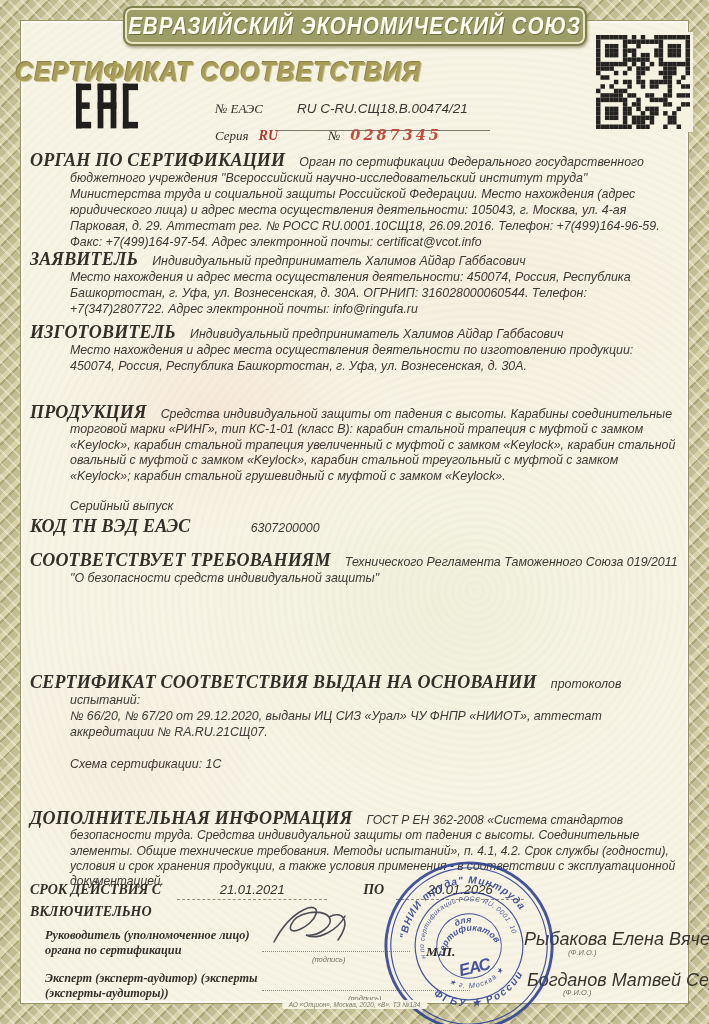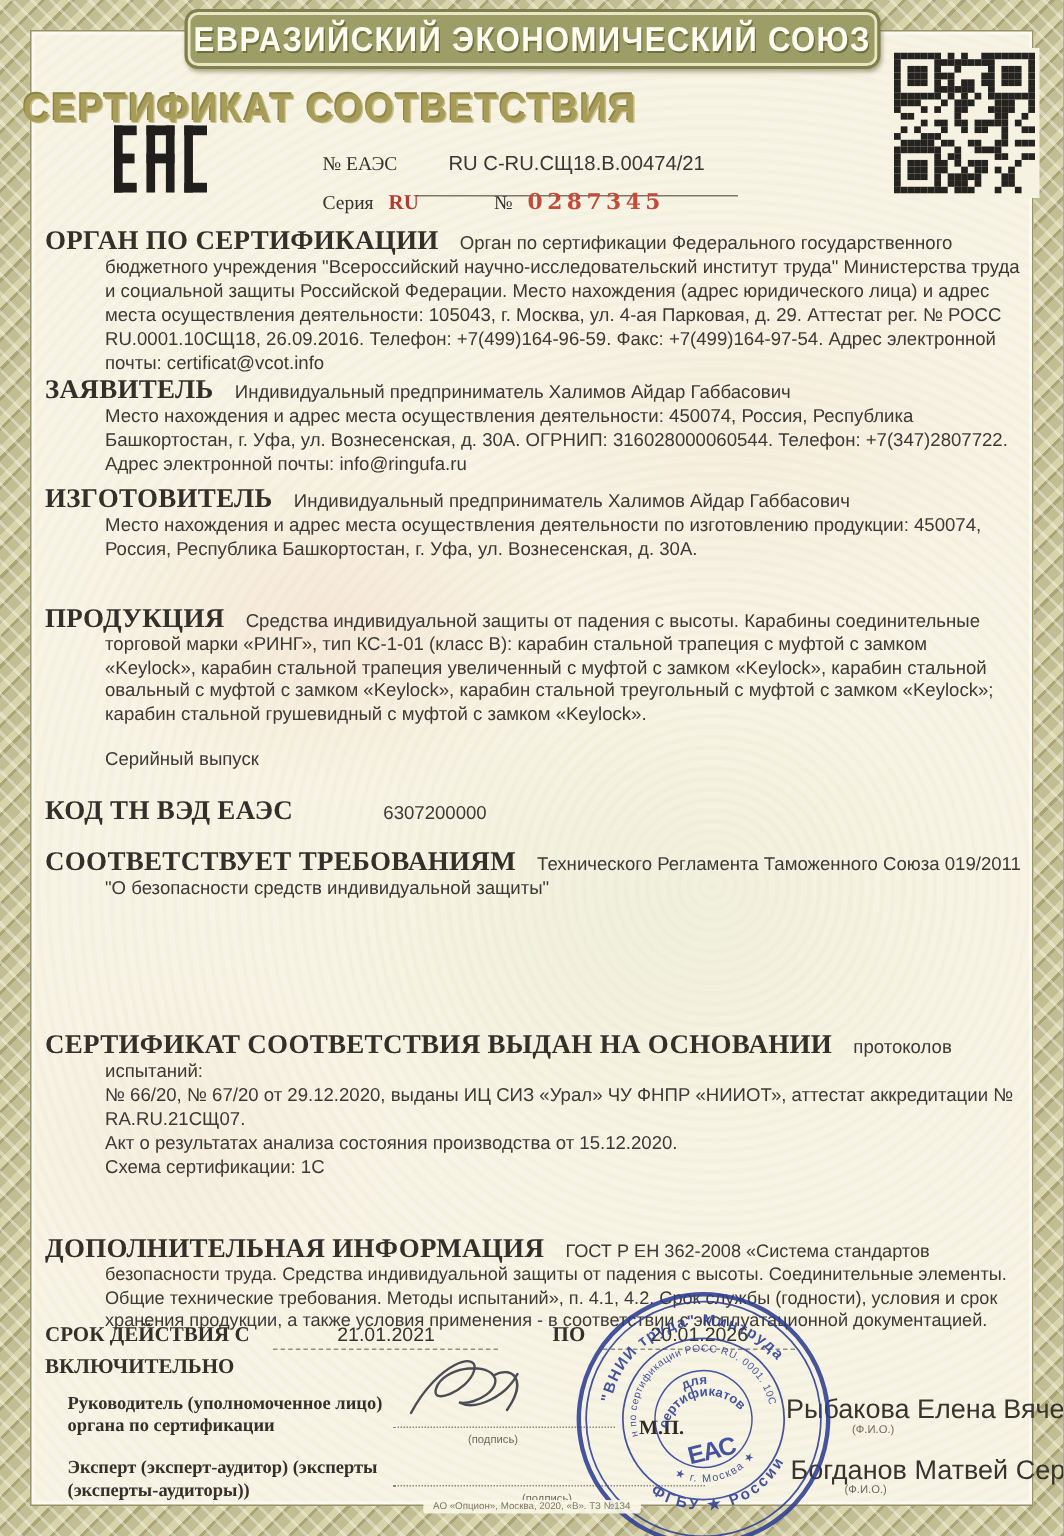--- a/index.html
+++ b/index.html
@@ -3,20 +3,21 @@
 <meta charset="utf-8">
 <style>
   * { margin:0; padding:0; box-sizing:border-box; }
   html,body { background:#888; }
   .page {
     position:relative; width:709px; height:1024px; margin:0 auto; overflow:hidden;
     font-family:"Liberation Sans", sans-serif;
     background:
       repeating-linear-gradient(45deg, rgba(255,255,255,.35) 0 2px, rgba(255,255,255,0) 2px 9px),
       repeating-linear-gradient(-45deg, #aaa477 0 2px, #d8d3ab 2px 7px, #c2bd93 7px 14px);
+    font-style: italic;
   }
   .inner {
     position:absolute; inset:20px; z-index:1;
     background:
       radial-gradient(240px 170px at 30% 40%, rgba(242,200,182,.28), transparent 70%),
       radial-gradient(280px 210px at 72% 28%, rgba(240,212,194,.20), transparent 70%),
       radial-gradient(340px 240px at 62% 60%, rgba(222,230,196,.30), transparent 72%),
       radial-gradient(200px 160px at 15% 75%, rgba(236,210,196,.18), transparent 70%),
       repeating-radial-gradient(circle at 68% 58%, rgba(170,180,140,.05) 0 3px, transparent 3px 7px),
       #f8f4e5;
@@ -57,21 +58,21 @@
   .content { position:absolute; left:30px; right:28px; top:150px; z-index:2;
              font-size:12.4px; line-height:16px; color:#3c3934; }
   .sec { padding-left:40px; }
   .sec .h { margin-left:-40px; font-family:"Liberation Serif", serif; font-weight:bold;
             font-size:18px; color:#33302a; letter-spacing:.2px; }
   .sec .h::after { content:"\00a0\00a0\00a0"; }
   .s-org { margin-top:2px; }
   .s-app { margin-top:1px; }
   .s-man { margin-top:7px; }
   .s-prod { margin-top:31px; line-height:15.4px; }
-  .s-tnved { margin-top:17px; }
+  .s-tnved { margin-top:3px; }
   .s-tnved .v { margin-left:46px; }
   .s-comp { margin-top:16px; }
   .s-basis { margin-top:88px; }
   .s-add { margin-top:39px; line-height:15.4px; font-size:12.1px; }
   
   .validity { position:absolute; left:30px; top:882px; z-index:2; color:#33302a;
               font-family:"Liberation Serif", serif; font-weight:bold; font-size:14px; }
   .validity .date { font-family:"Liberation Sans", sans-serif; font-weight:normal;
                     font-size:13px; color:#37342e; display:inline-block; text-align:center;
                     border-bottom:1px dashed #938f7e; padding:0 8px 2px; }
@@ -398,21 +399,21 @@
     <p class="sec s-tnved">
       <span class="h">КОД ТН ВЭД ЕАЭС</span><span class="v">6307200000</span>
     </p>
     <p class="sec s-comp">
       <span class="h">СООТВЕТСТВУЕТ ТРЕБОВАНИЯМ</span><span>Технического Регламента Таможенного Союза 019/2011</span><br>
       <span>"О безопасности средств индивидуальной защиты"</span>
     </p>
     <p class="sec s-basis">
       <span class="h">СЕРТИФИКАТ СООТВЕТСТВИЯ  ВЫДАН НА ОСНОВАНИИ</span><span>протоколов испытаний:</span><br>
       <span>№ 66/20, № 67/20 от 29.12.2020, выданы ИЦ СИЗ «Урал» ЧУ ФНПР «НИИОТ», аттестат аккредитации № RA.RU.21СЩ07.</span><br>
-      <span>Акт о результатах анализа состояния производства от 15.12.2020.</span><br>
+      <br>
       <span>Схема сертификации: 1С</span>
     </p>
     <p class="sec s-add">
       <span class="h">ДОПОЛНИТЕЛЬНАЯ ИНФОРМАЦИЯ</span><span>ГОСТ Р ЕН 362-2008 «Система стандартов безопасности труда. Средства индивидуальной защиты от падения с высоты. Соединительные элементы. Общие технические требования. Методы испытаний», п. 4.1, 4.2. Срок службы (годности), условия и срок хранения продукции, а также условия применения - в соответствии с эксплуатационной документацией.</span>
     </p>
   </div>
 
   <div class="validity">
     <span>СРОК ДЕЙСТВИЯ С</span><span class="date d1">21.01.2021</span><span class="po">ПО</span><span class="date d2">20.01.2026</span>
     <span class="incl">ВКЛЮЧИТЕЛЬНО</span>

